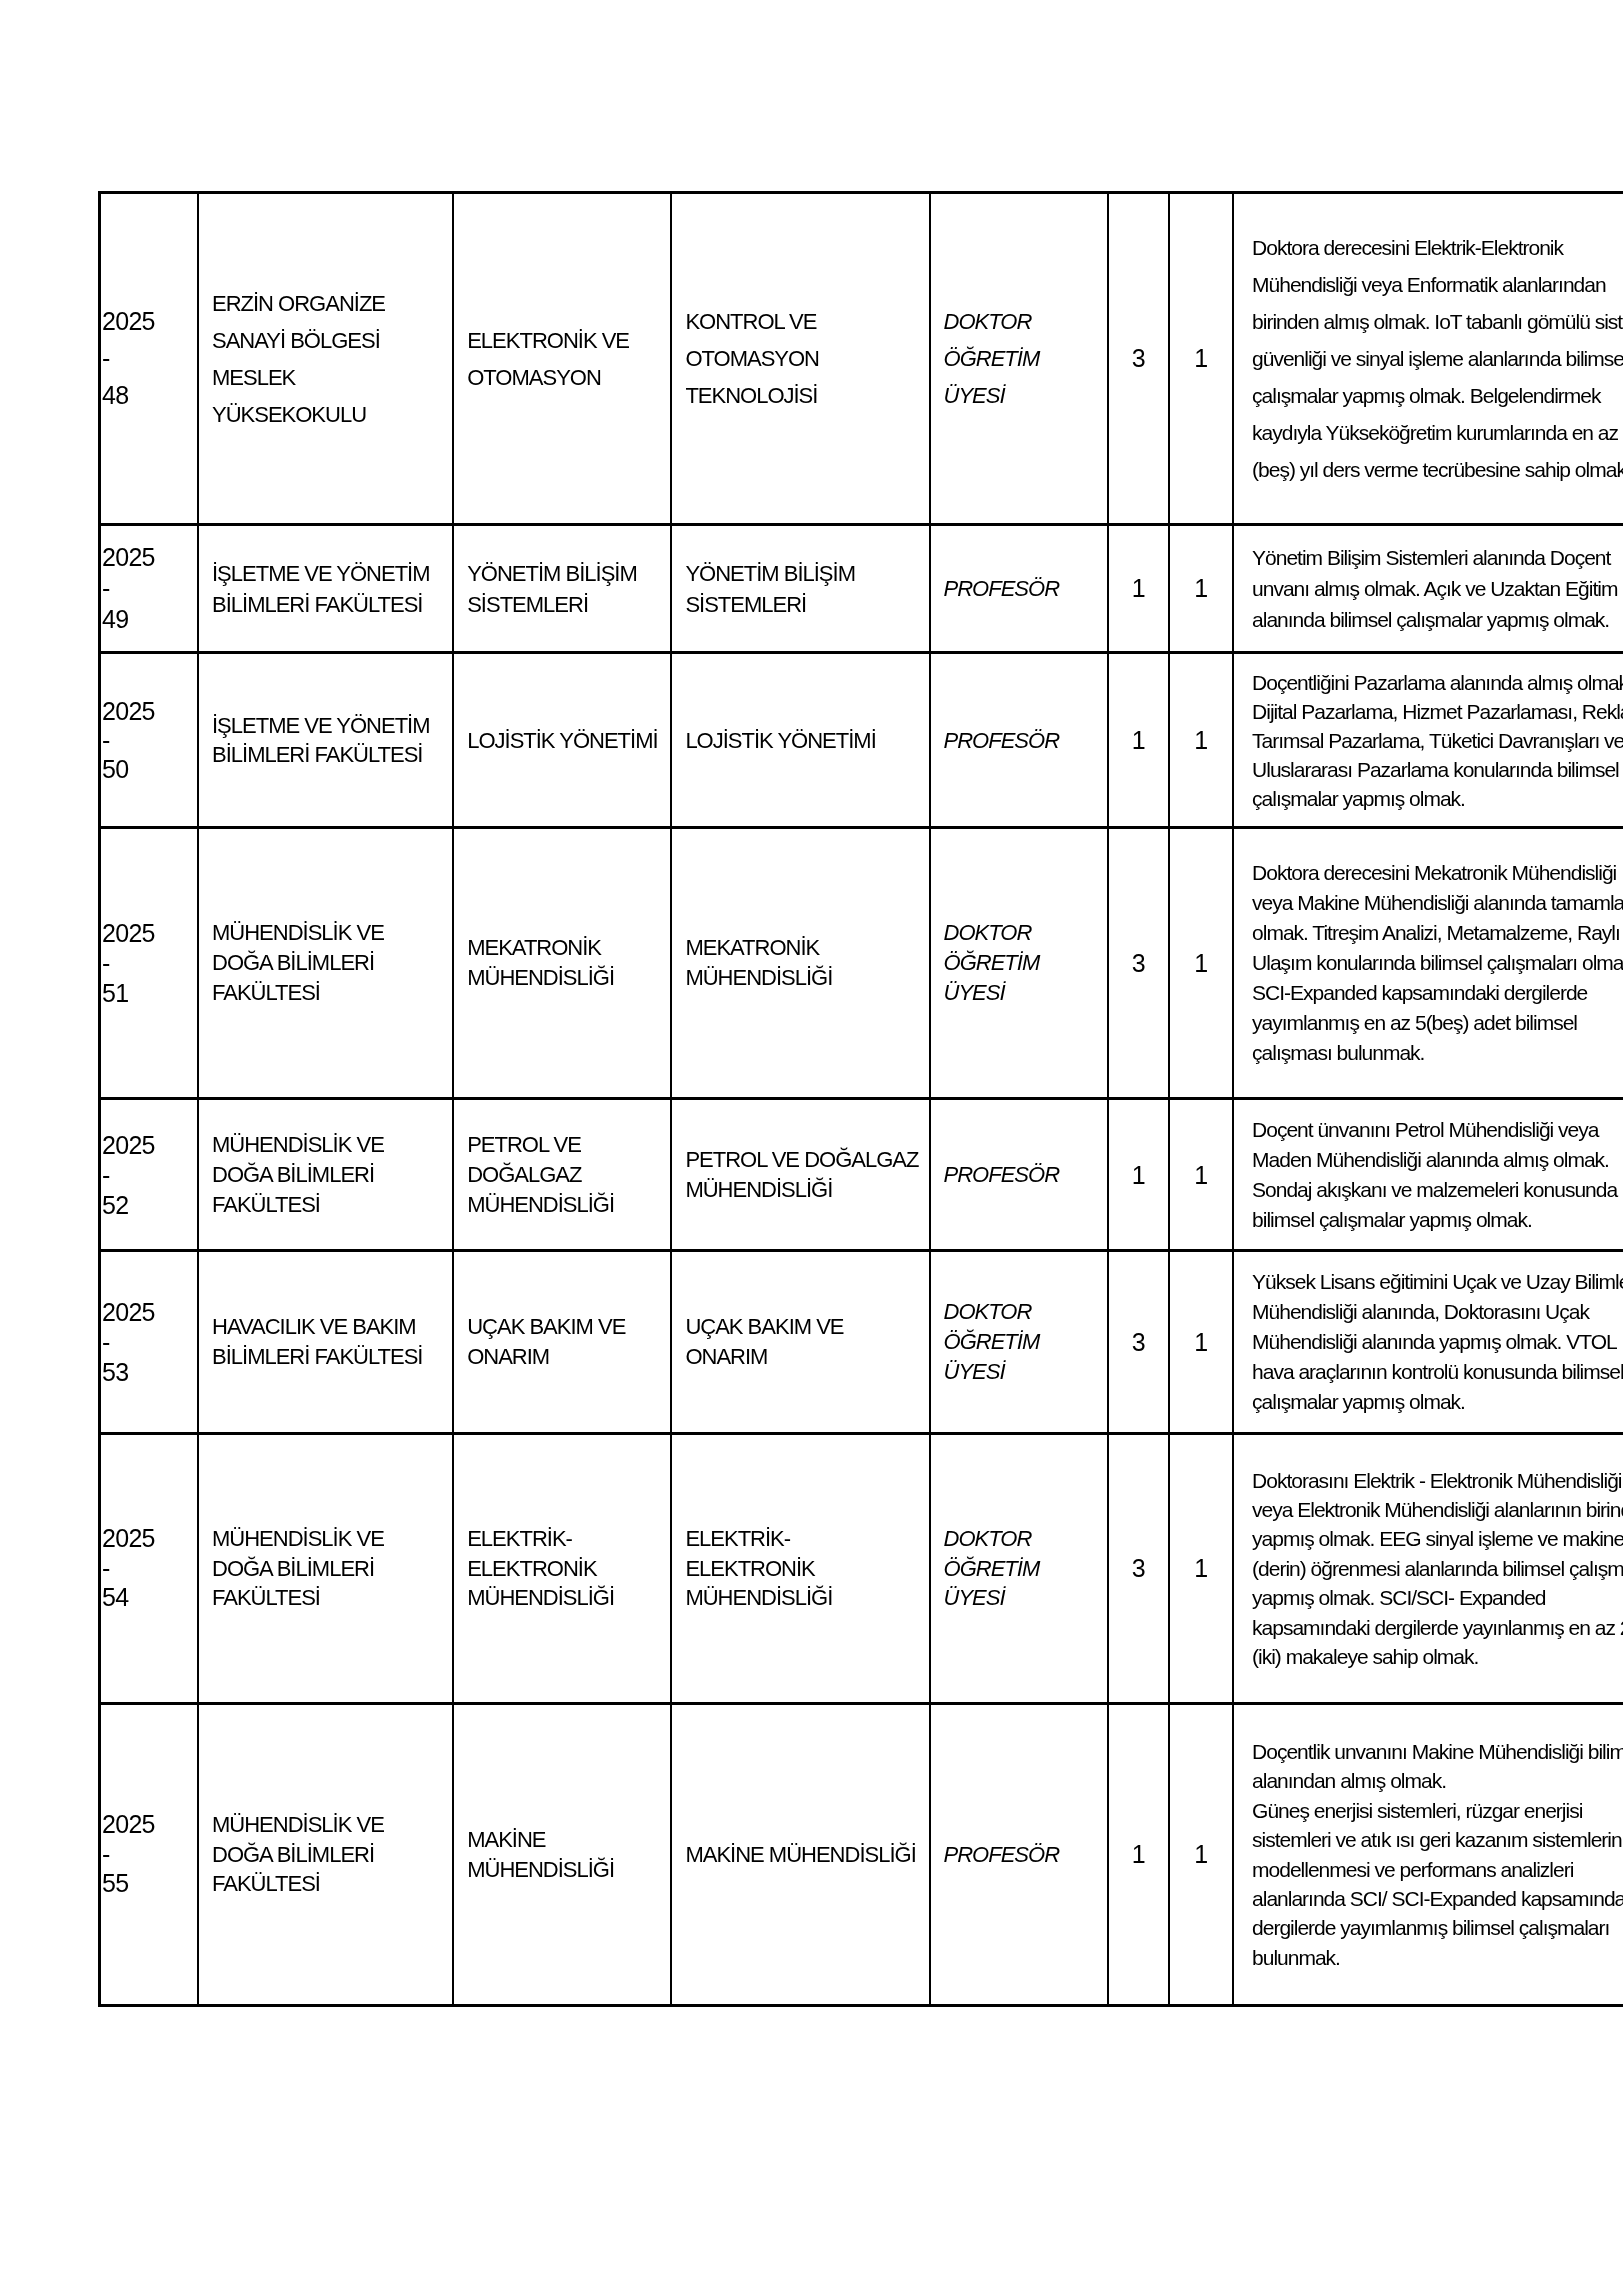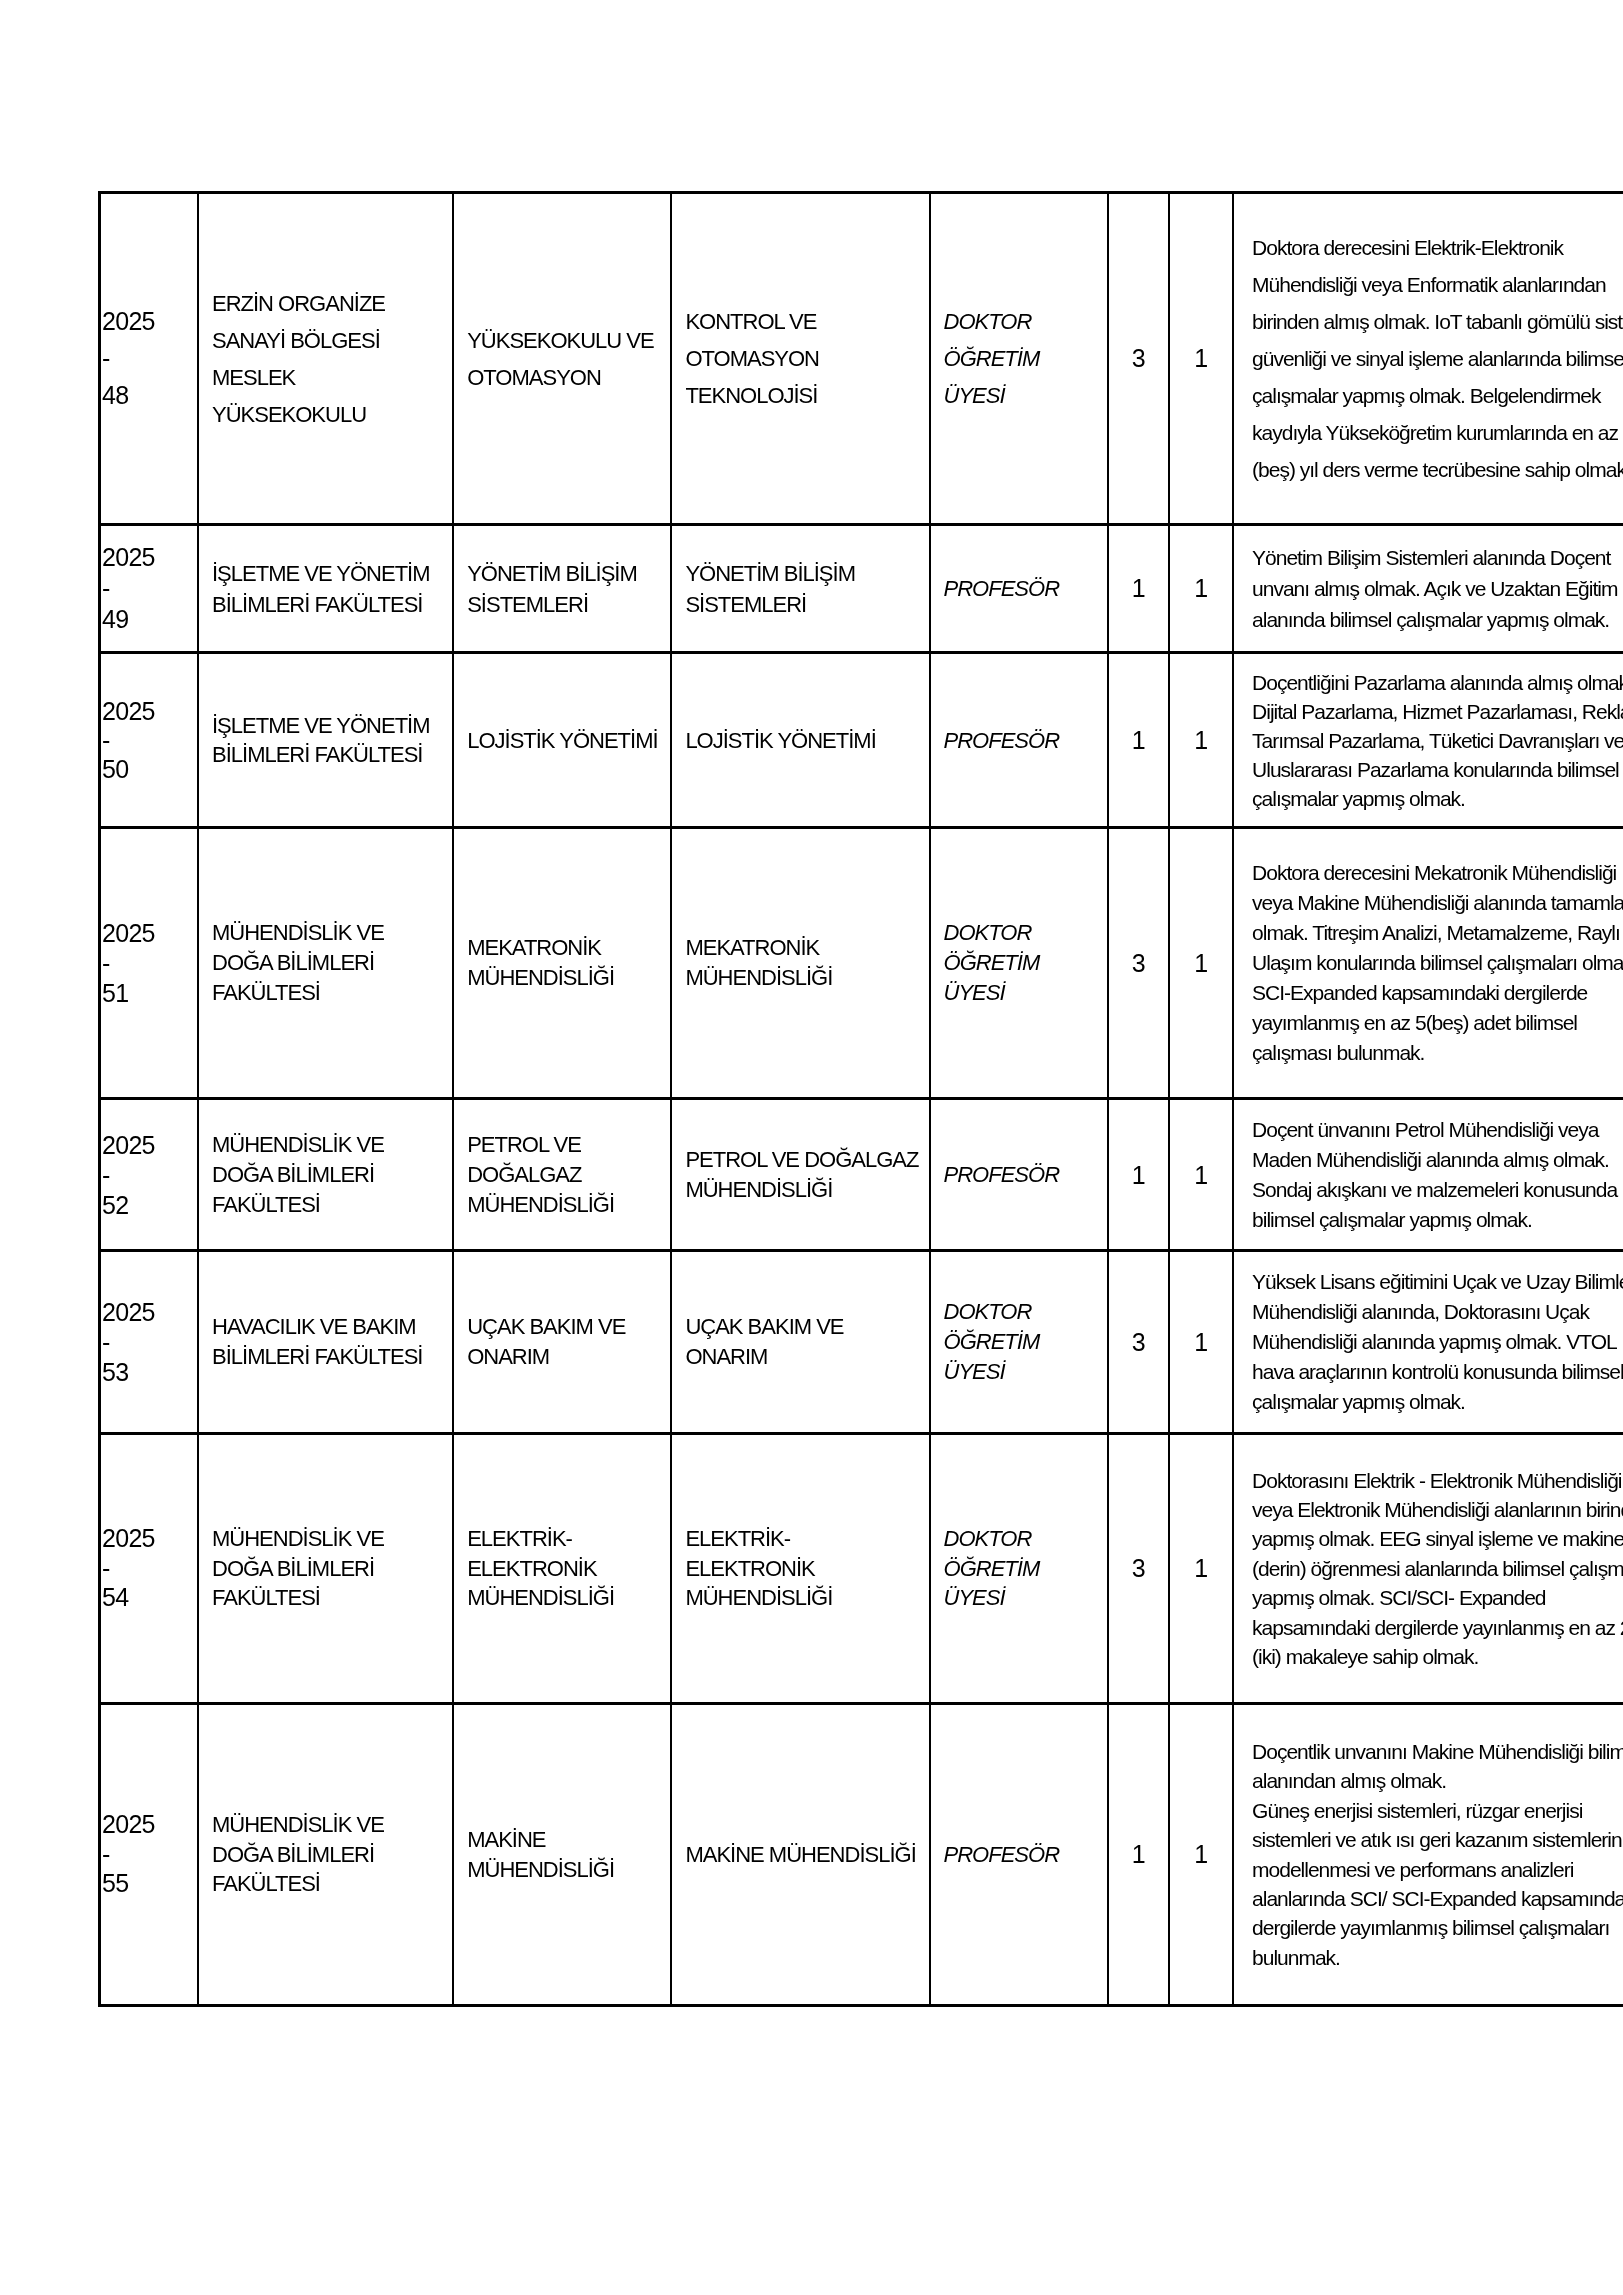--- a/index.html
+++ b/index.html
@@ -49,21 +49,21 @@
 <body>
 
 <div class="page">
   <table class="board">
     <tbody>
       <tr class="r0">
         <td class="c-id">2025
 -
 48</td>
         <td class="c-unit">ERZİN ORGANİZE SANAYİ BÖLGESİ MESLEK YÜKSEKOKULU</td>
-        <td class="c-dept">YÜKSEKOKULU VE OTOMASYON</td>
+        <td class="c-dept">ELEKTRONİK VE OTOMASYON</td>
         <td class="c-prog">KONTROL VE OTOMASYON TEKNOLOJİSİ</td>
         <td class="c-title">DOKTOR ÖĞRETİM ÜYESİ</td>
         <td class="c-num1">3</td>
         <td class="c-num2">1</td>
         <td class="c-req">Doktora derecesini Elektrik-Elektronik Mühendisliği veya Enformatik alanlarından birinden almış olmak. IoT tabanlı gömülü sistem güvenliği ve sinyal işleme alanlarında bilimsel çalışmalar yapmış olmak. Belgelendirmek kaydıyla Yükseköğretim kurumlarında en az 5 (beş) yıl ders verme tecrübesine sahip olmak.</td>
       </tr>
       <tr class="r1">
         <td class="c-id">2025
 -
 49</td>

